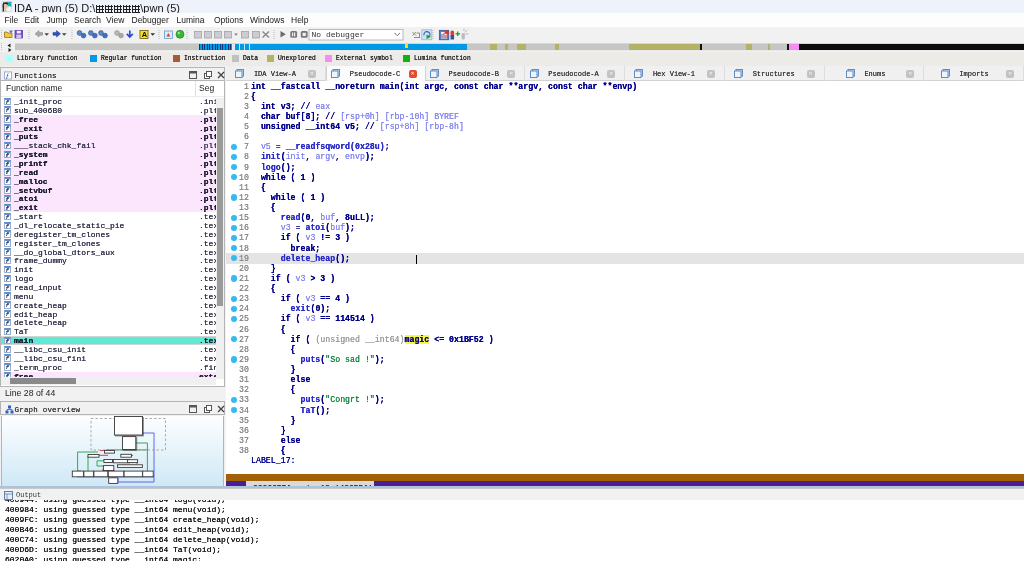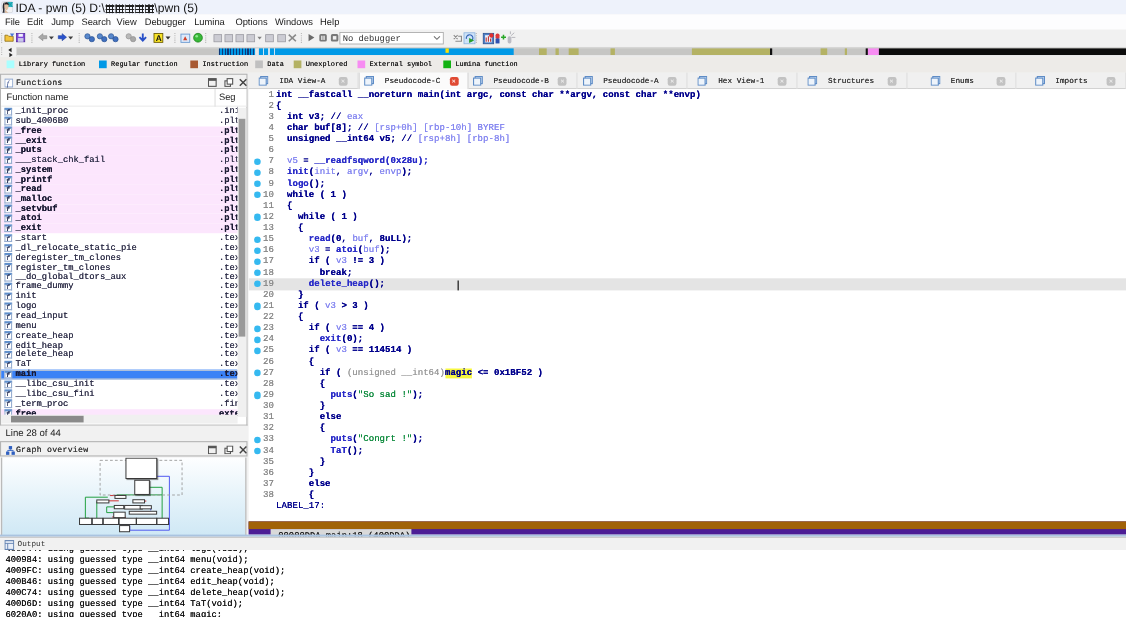--- a/index.html
+++ b/index.html
@@ -34,21 +34,21 @@
   #funcpanel { left:0; top:81px; width:225px; height:306px; background:#fff;
     border:1px solid #b4b4b4; border-top:none; }
   #funchdr { position:absolute; left:0; top:0px; width:223px; height:16px; background:#fff;
     font-family:"Liberation Sans", sans-serif; font-size:8.5px; color:#1a1a1a;
     border-bottom:1px solid #ececec; }
   #funclist { position:absolute; left:0; top:16px; width:215px; height:282px; overflow:hidden; }
   .frow { position:relative; height:8.87px; font-size:8px; color:#30304a; white-space:pre; text-shadow:0 0 0.4px currentColor; }
   .frow .nm { position:absolute; left:13px; top:0; }
   .frow .sg { position:absolute; left:198px; top:0; }
   .frow.pink { background:#fce6fd; }
-  .frow.sel  { background:#3b82f6; box-shadow:inset 0 -1px 0 #d4d4d4, inset 0 1px 0 #d4d4d4; }
+  .frow.sel  { background:#5eead4; box-shadow:inset 0 -1px 0 #d4d4d4, inset 0 1px 0 #d4d4d4; }
   .frow.b { font-weight:bold; color:#1a1a33; }
   .ficon { position:absolute; left:2.5px; top:0.5px; width:7.5px; height:7.5px;
     background:#fff; border:1px solid #98aed0; border-top:2px solid #6090cc;
     font-size:6px; line-height:5px; color:#303a60; font-style:italic; text-align:center; }
   #fvscroll { position:absolute; left:215px; top:17px; width:8px; height:281px; background:#f0f0f0; }
   #fvthumb { position:absolute; left:1px; top:10px; width:6px; height:198px; background:#9a9a9a; }
   #fhscroll { position:absolute; left:0; top:296px; width:215px; height:8px; background:#f0f0f0; }
   #fhthumb { position:absolute; left:9px; top:1px; width:66px; height:6px; background:#8a8a8a; }
   #funcstatus { left:0; top:387px; width:225px; height:14px; background:#f1f1f1;
     font-family:"Liberation Sans", sans-serif; font-size:8.7px; color:#222; }

